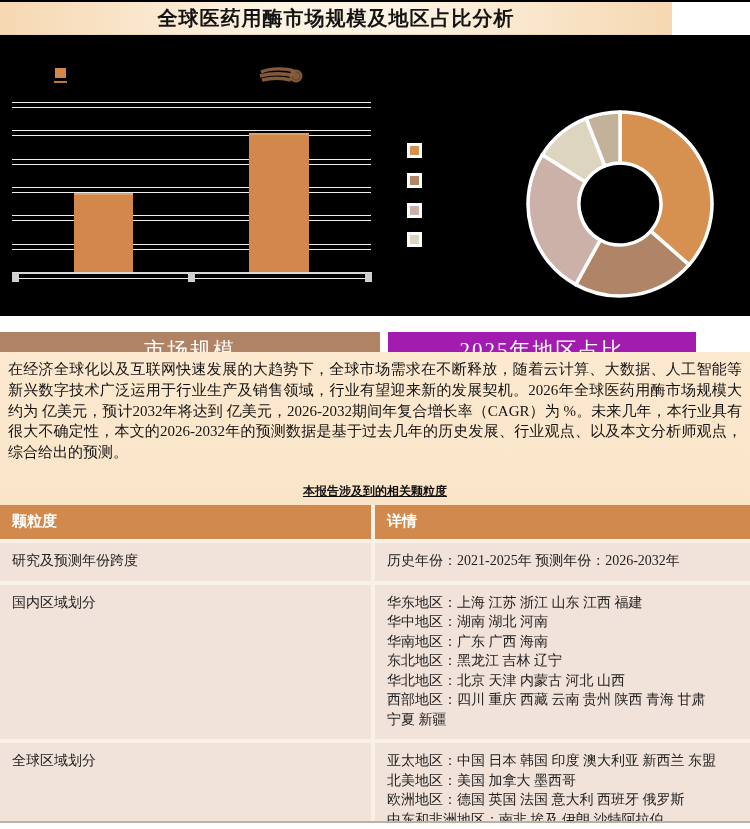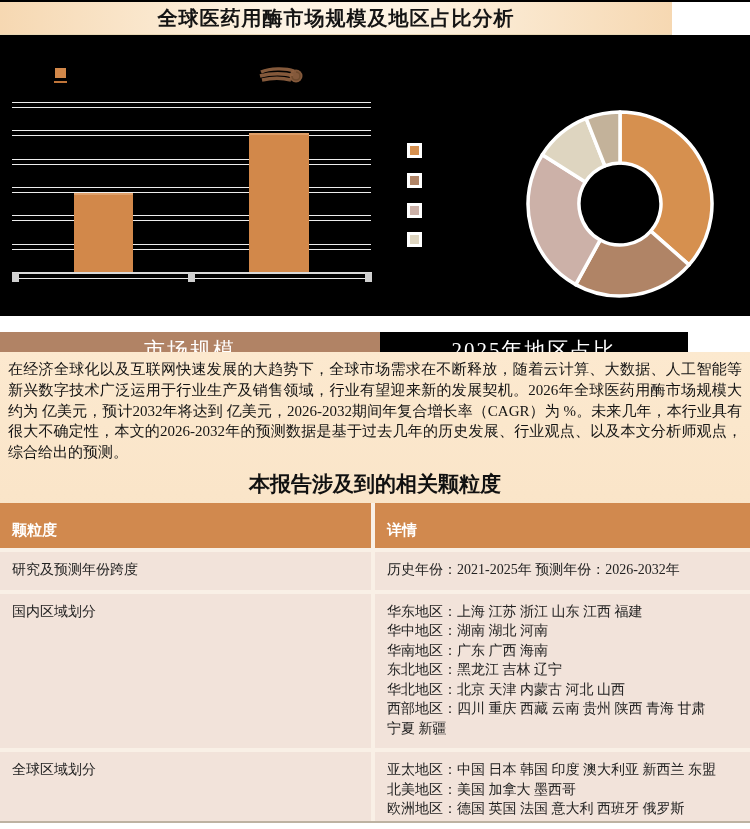--- a/index.html
+++ b/index.html
@@ -21,30 +21,30 @@
   .bar-legend-underline{position:absolute;left:54px;top:46px;width:13px;height:2px;background:#c07539;}
   .scribble{position:absolute;left:258px;top:30px;}
   .donut-svg{position:absolute;left:520px;top:69px;}
   .pie-legend-item{position:absolute;left:407px;width:15px;height:15px;background:#fff;
     display:flex;align-items:center;justify-content:center;}
   .pie-legend-item .chip{width:9px;height:9px;}
   .tabs{position:absolute;top:332px;left:0;width:750px;height:36px;display:flex;}
   .tab{display:flex;align-items:center;justify-content:center;color:#fff;
     font-size:21px;letter-spacing:2px;}
   .tab-left{width:380px;background:#b18365;}
-  .tab-right{width:308px;background:#000000;}
+  .tab-right{width:308px;background:#a21caf;margin-left:8px;}
   .body-area{position:absolute;top:352px;left:0;width:750px;height:471px;
     background:linear-gradient(180deg,#fce9cf 0%,#f8e1c3 60%,#f6dec0 100%);}
   .intro{margin:7px 8px 0 8px;font-size:15px;line-height:20.8px;color:#141414;
     text-align:justify;}
-  .table-title{margin-top:7px;text-align:center;font-size:21px;font-weight:700;color:#111;}
+  .table-title{margin-top:20px;text-align:center;font-size:12px;font-weight:700;color:#111;text-decoration:underline;}
   .report-table{margin-top:5px;width:750px;}
   .t-row{display:grid;grid-template-columns:375px 1fr;border-bottom:4px solid #f9f0e6;}
   .t-head .t-cell{background:#d1894e;color:#fff;font-weight:700;font-size:15px;
-    padding:18px 10px 8px 12px;}
+    padding:7px 10px 8px 12px;}
   .t-cell{background:#f2e3da;color:#222;font-size:14px;line-height:19.5px;
     padding:8px 10px 10px 12px;}
   .t-cell.term{border-right:4px solid #f9f0e6;}
   .t-head .t-cell.term{border-right:4px solid #f9f0e6;}
   .bottom-strip{position:absolute;bottom:0;left:0;width:750px;height:6px;background:#fff;
     border-top:2px solid #bdb2a2;}
 </style>
 </head>
 <body>
 

